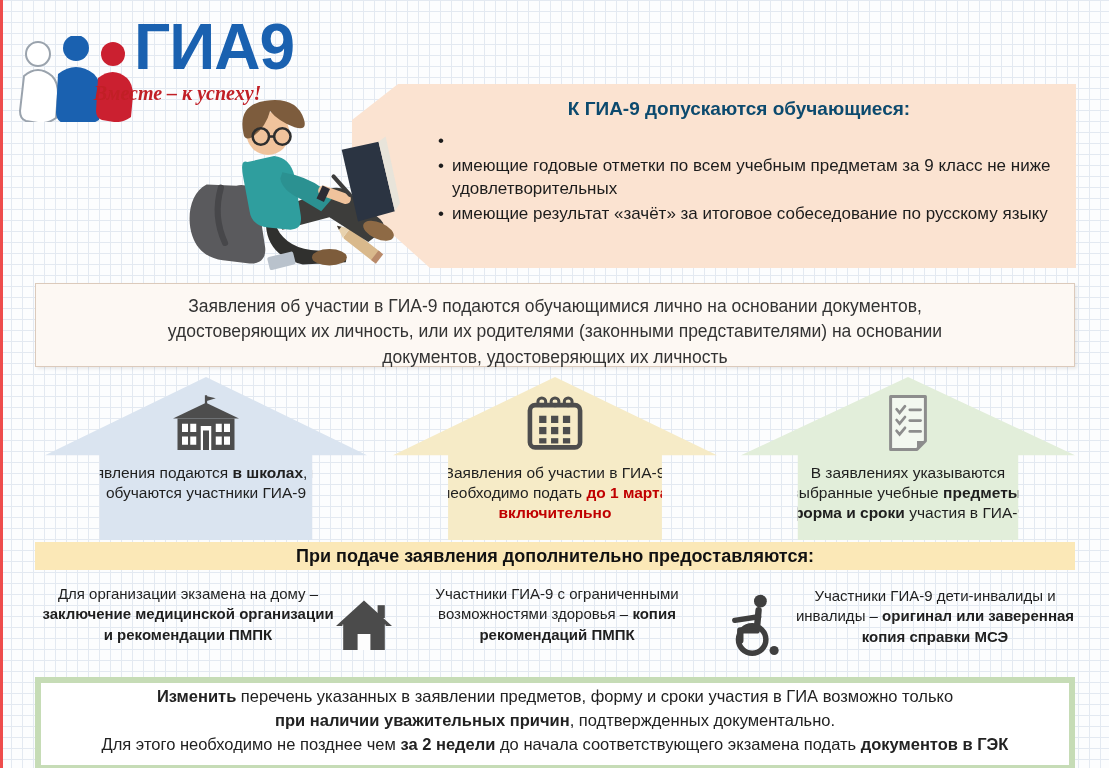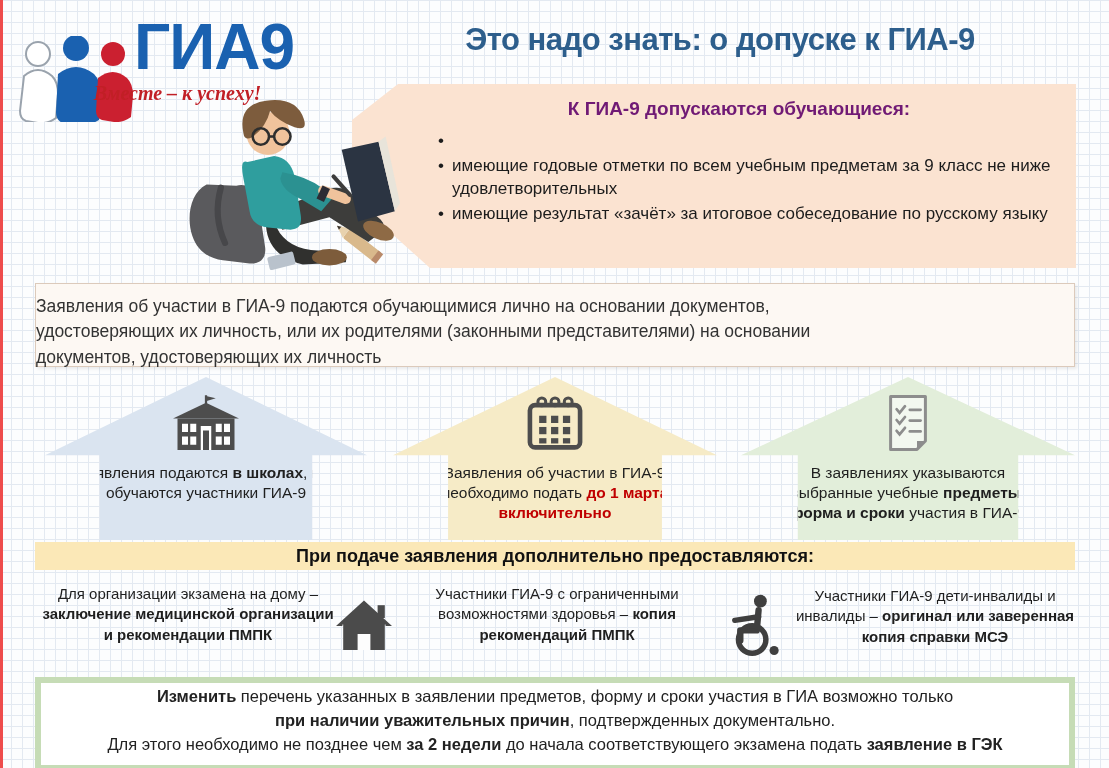--- a/index.html
+++ b/index.html
@@ -20,32 +20,32 @@
   .logo-text{position:absolute; left:88px; top:2px; font-size:64px; font-weight:700; color:#1a61b0; letter-spacing:-1px;margin-left:36px;}
   .logo-tagline{position:absolute; left:60px; top:74px; width:215px; text-align:center;
     font-family:"Liberation Serif", serif; font-style:italic; font-weight:700; font-size:20px; color:#c11f26;}
 
   .page-title{position:absolute; left:360px; top:22px; width:720px; text-align:center;
     font-size:31px; font-weight:700; color:#2d5e8c; letter-spacing:-0.5px;}
 
   
   .eligibility{position:absolute; left:352px; top:84px; width:724px; height:184px; background:#fbe3d1;
     clip-path:polygon(46px 0, 100% 0, 100% 100%, 78px 100%, 0 62%, 0 36px);}
-  .eligibility-title{margin:14px 20px 10px 70px; text-align:center; font-size:19px; font-weight:700; color:#701a75;}
+  .eligibility-title{margin:14px 20px 10px 70px; text-align:center; font-size:19px; font-weight:700; color:#0c4a6e;}
   .bullet-list{margin-left:78px; margin-right:24px;}
   .bullet-row{display:flex; font-size:17px; color:#1c1c1c; line-height:1.32; margin-bottom:3px;}
   .bullet-marker{width:22px; flex:0 0 22px; text-align:center;}
   .pencil{position:absolute; left:328px; top:220px; width:64px; height:50px;}
 
   .student{position:absolute; left:180px; top:90px; width:220px; height:180px; z-index:3;}
 
   
   .statement{position:absolute; left:35px; top:283px; width:1040px; height:84px; background:#fdf8f3;
     border:1px solid #dccabb; box-sizing:border-box; box-shadow:2px 2px 3px rgba(0,0,0,0.08);}
-  .statement-text{margin-top:10px; text-align:left; white-space:pre-line;
+  .statement-text{margin-top:10px; text-align:center; white-space:pre-line;
     font-size:17.5px; color:#333; line-height:1.45;}
 
   
   .arrow{position:absolute; top:377px; height:163px;
     clip-path:polygon(50% 0, 100% 48%, 83% 48%, 83% 100%, 17% 100%, 17% 48%, 0 48%);}
   .arrow.a1{left:45px;  width:322px; background:#dae4f0;}
   .arrow.a2{left:393px; width:324px; background:#f6ebc7;}
   .arrow.a3{left:741px; width:334px; background:#e2eeda;}
   .arrow-icon{position:absolute; left:50%; transform:translateX(-50%); top:16px; height:60px;}
   .arrow-text{position:absolute; top:86px; left:10%; width:80%; text-align:center;
@@ -83,21 +83,20 @@
       <circle cx="60" cy="12" r="13" fill="#1a61b0"></circle>
       <path d="M42,38 q18,-14 36,0 q7,7 7,20 l-2,26 q-10,6 -20,5 l-16,-2 q-7,-2 -7,-11 z" fill="#1a61b0"></path>
 
       <circle cx="97" cy="18" r="12" fill="#cb2030"></circle>
       <path d="M82,42 q15,-12 29,0 q6,6 6,17 l-2,22 q-9,6 -17,5 l-12,-2 q-6,-2 -6,-9 z" fill="#cb2030"></path>
     </svg>
     <div class="logo-text">ГИА9</div>
     <div class="logo-tagline">Вместе – к успеху!</div>
   </div>
 
-  <div class="page-title">Это надо знать: о допуске к ГИА-9</div>
 
   <div class="eligibility">
     <div class="eligibility-title">К ГИА-9 допускаются обучающиеся:</div>
     <div class="bullet-list">
       <div class="bullet-row">
         <span class="bullet-marker">•</span>
       </div>
       <div class="bullet-row">
         <span class="bullet-marker">•</span>
         <span>имеющие годовые отметки по всем учебным предметам за 9 класс не ниже удовлетворительных</span>
@@ -234,15 +233,15 @@
     <path d="M40,27 L14,31" stroke="#3f3f3f" stroke-width="6" fill="none" stroke-linecap="round"></path>
     <circle cx="33" cy="52" r="15" fill="none" stroke="#3f3f3f" stroke-width="6"></circle>
     <circle cx="57" cy="64" r="5" fill="#3f3f3f"></circle>
   </svg>
 
   <div class="doc-text doc3"><span>Участники ГИА-9 дети-инвалиды и инвалиды – </span><span style="font-weight: 700;">оригинал или заверенная копия справки МСЭ</span></div>
 
   <div class="footer-note">
     <div class="footer-line"><span style="font-weight: 700;">Изменить</span><span> перечень указанных в заявлении предметов, форму и сроки участия в ГИА возможно только</span></div>
     <div class="footer-line"><span style="font-weight: 700;">при наличии уважительных причин</span><span>, подтвержденных документально.</span></div>
-    <div class="footer-line"><span>Для этого необходимо не позднее чем </span><span style="font-weight: 700;">за 2 недели</span><span> до начала соответствующего экзамена подать </span><span style="font-weight: 700;">заявление в ГЭК</span></div>
+    <div class="footer-line"><span>Для этого необходимо не позднее чем </span><span style="font-weight: 700;">за 2 недели</span><span> до начала соответствующего экзамена подать </span><span style="font-weight: 700;">документов в ГЭК</span></div>
   </div>
 </div>
 
 </body></html>

